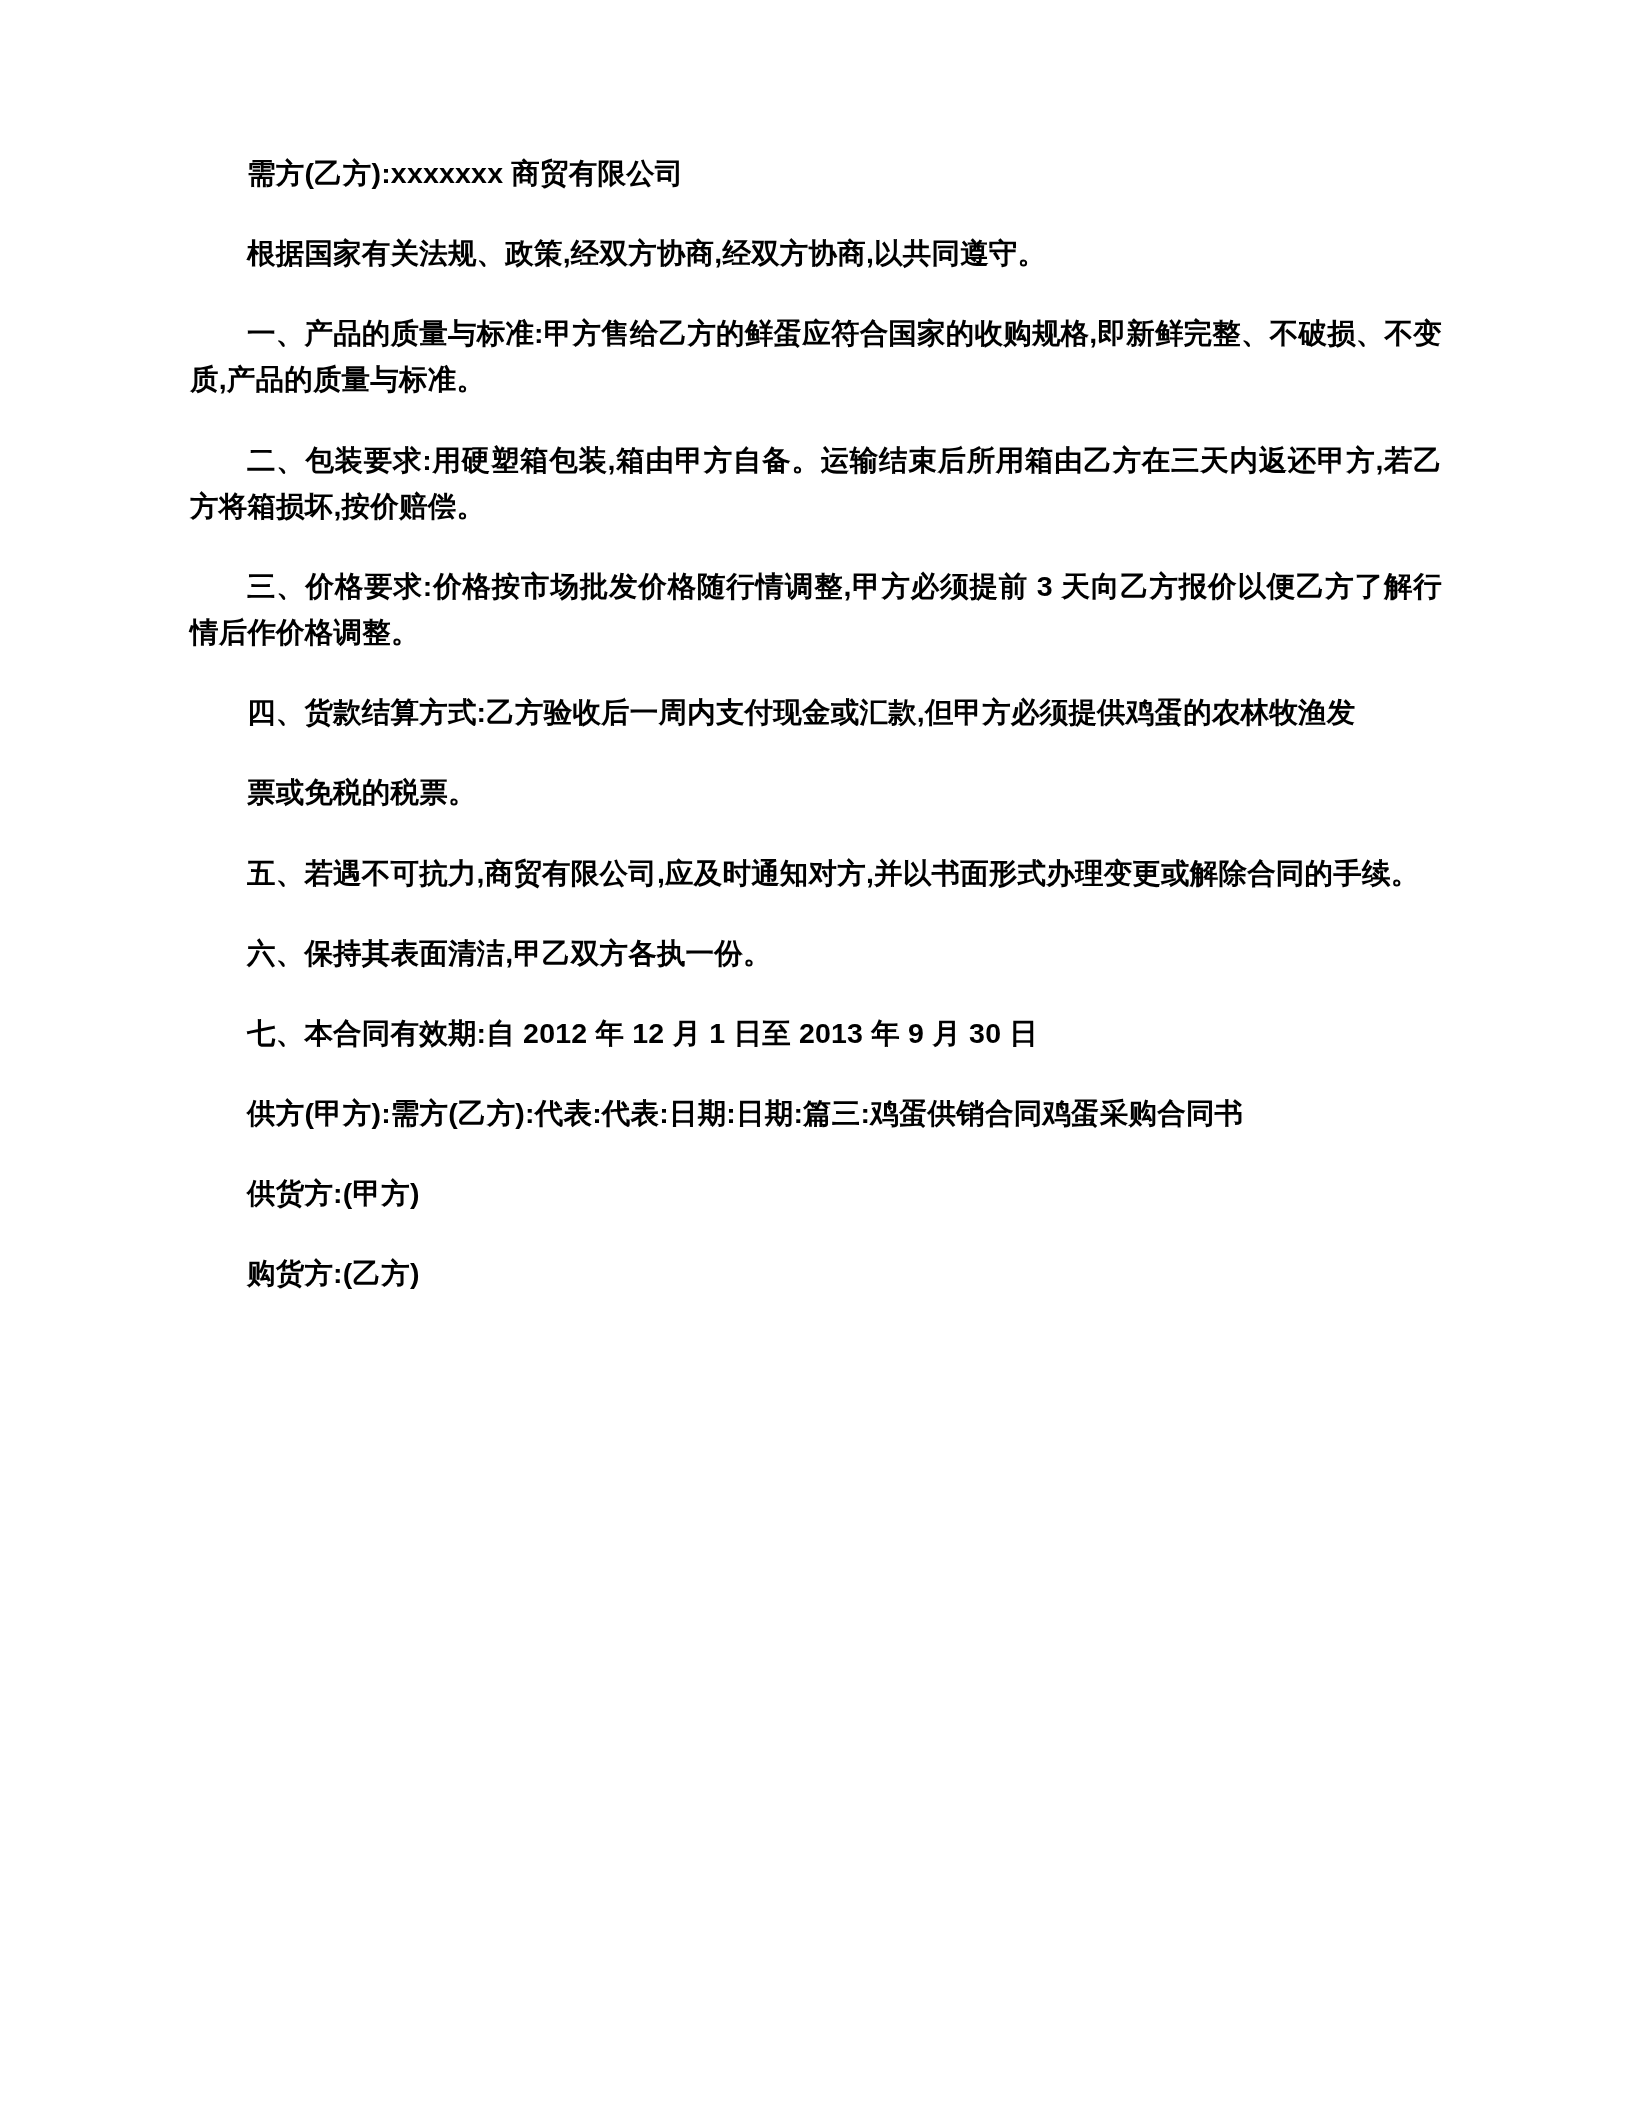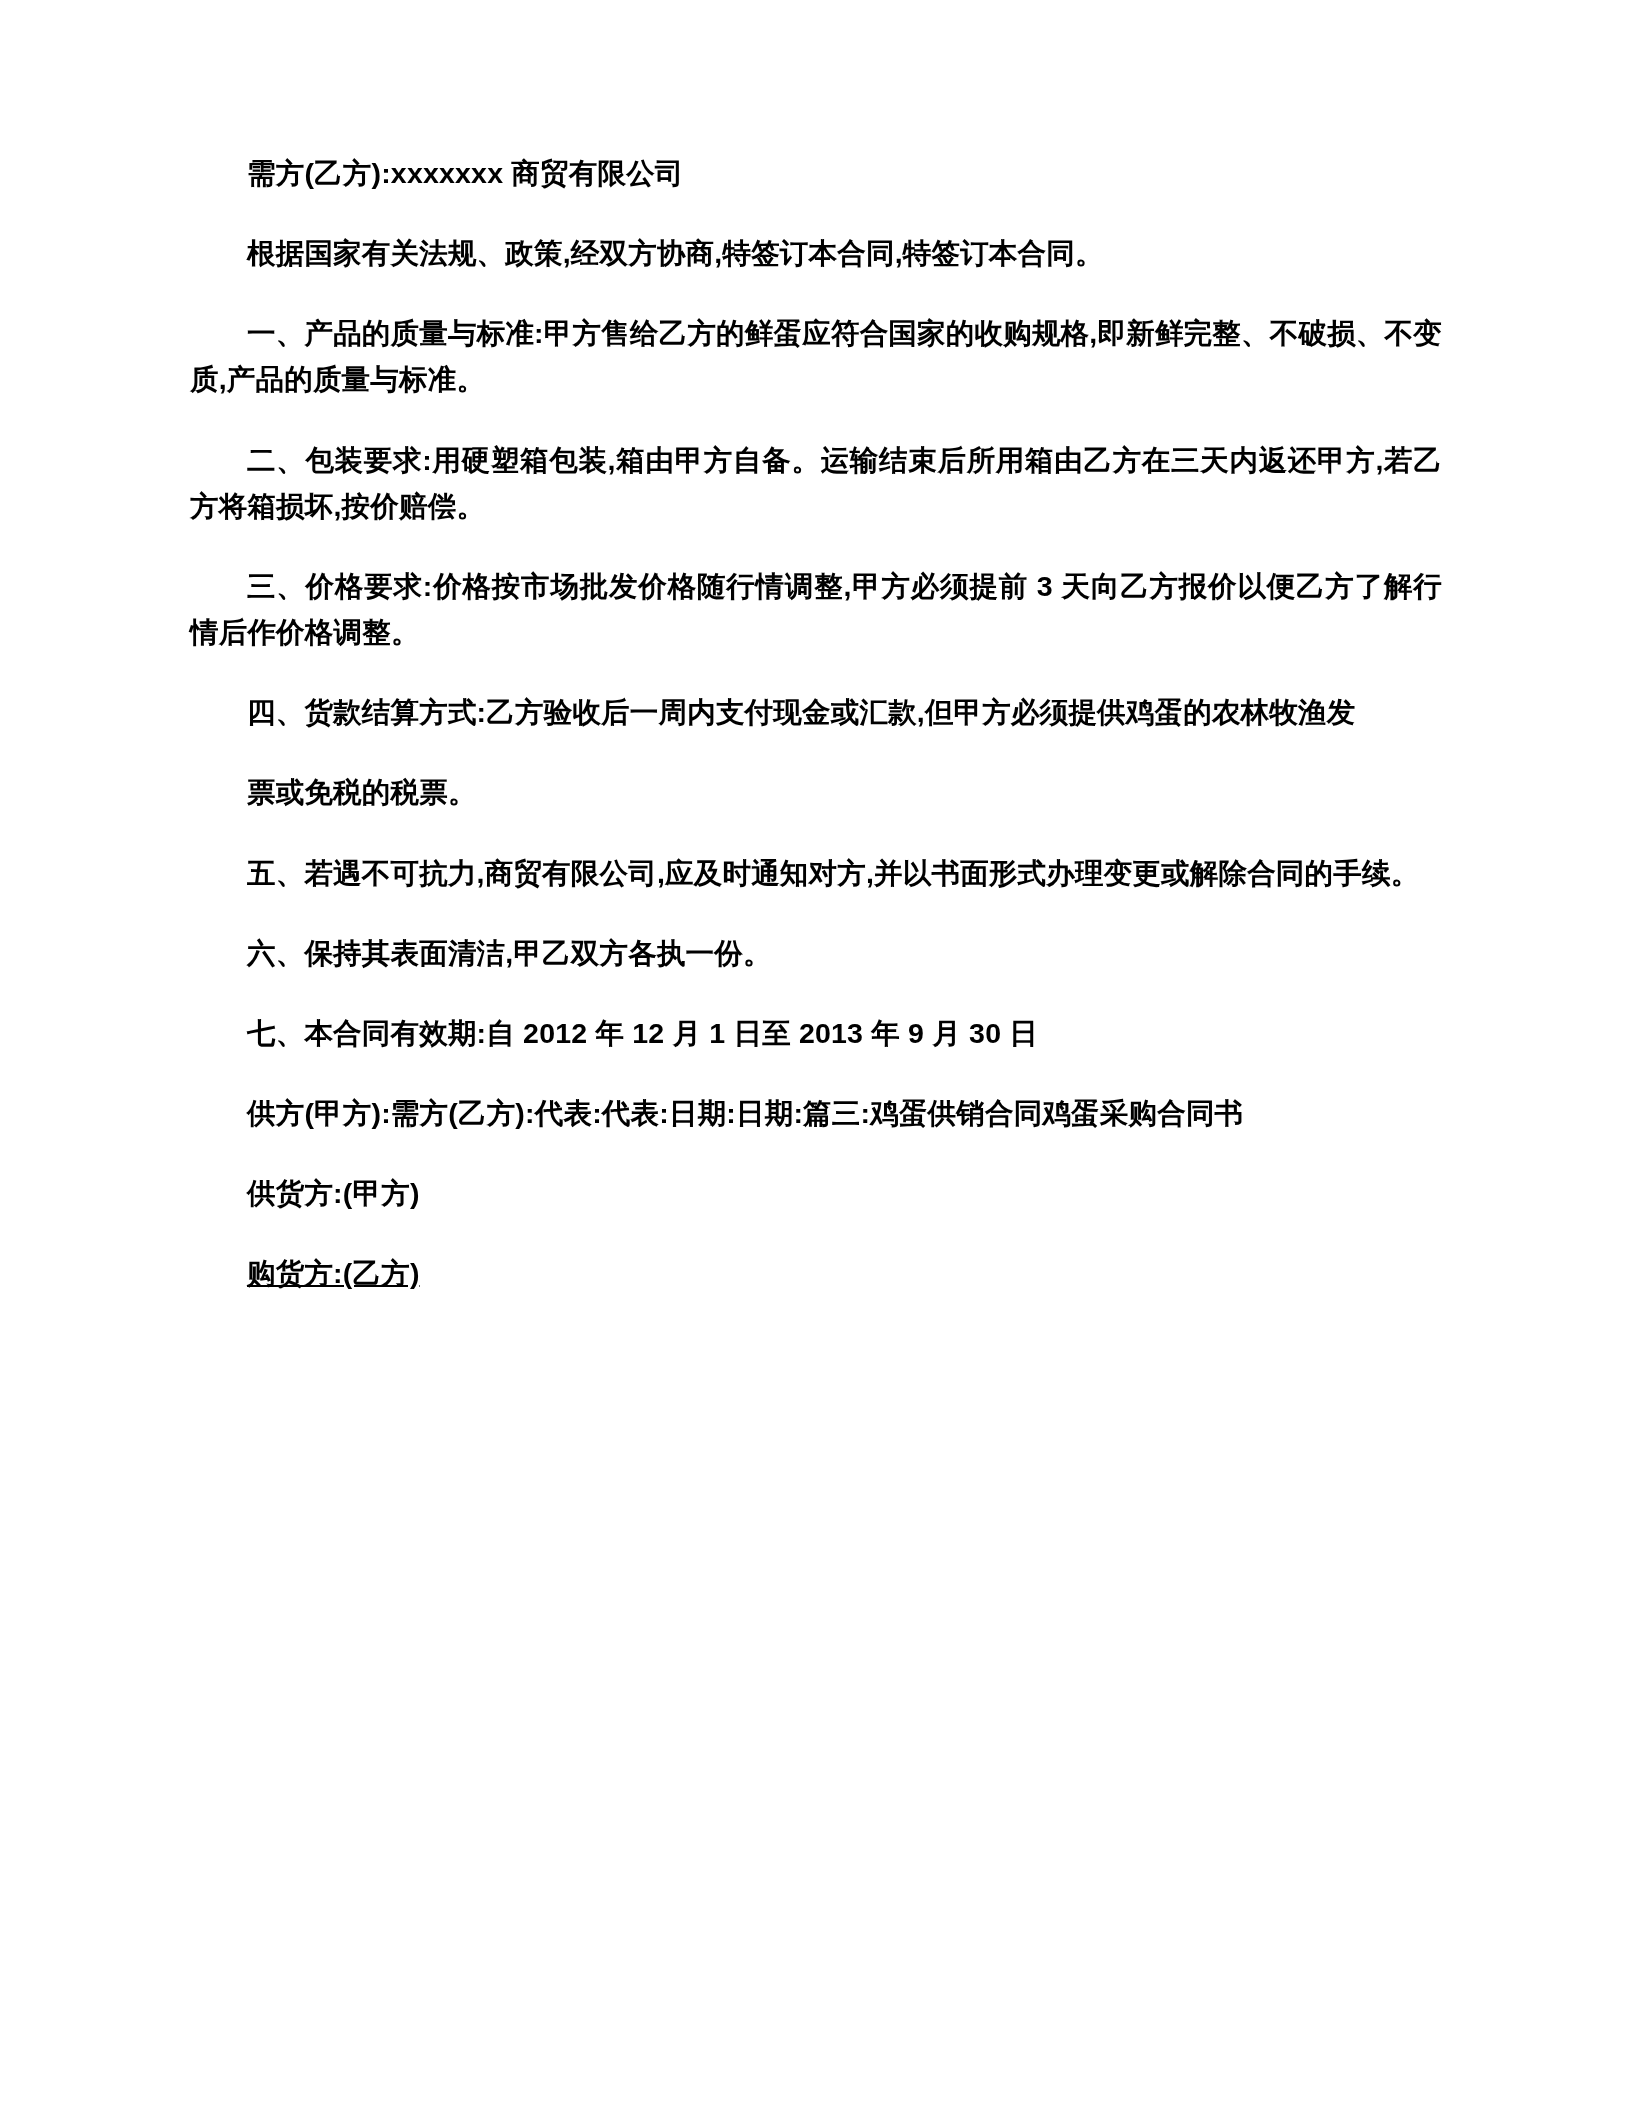--- a/index.html
+++ b/index.html
@@ -29,30 +29,29 @@
     font-weight: 700;
     text-align: justify;
   }
   p.para {
     margin: 0 0 34px 0;
     text-indent: 2em;
     font-weight: 700;
   }
   p.para:last-child {
     margin-bottom: 16px;
-    text-decoration: underline;
   }
 </style>
 </head>
 <body>
 
 <div class="page">
   <div class="doc-body">
     <p class="para">需方(乙方):xxxxxxx 商贸有限公司</p>
-    <p class="para">根据国家有关法规、政策,经双方协商,特签订本合同,特签订本合同。</p>
+    <p class="para">根据国家有关法规、政策,经双方协商,经双方协商,以共同遵守。</p>
     <p class="para">一、产品的质量与标准:甲方售给乙方的鲜蛋应符合国家的收购规格,即新鲜完整、不破损、不变质,产品的质量与标准。</p>
     <p class="para">二、包装要求:用硬塑箱包装,箱由甲方自备。运输结束后所用箱由乙方在三天内返还甲方,若乙方将箱损坏,按价赔偿。</p>
     <p class="para">三、价格要求:价格按市场批发价格随行情调整,甲方必须提前 3 天向乙方报价以便乙方了解行情后作价格调整。</p>
     <p class="para">四、货款结算方式:乙方验收后一周内支付现金或汇款,但甲方必须提供鸡蛋的农林牧渔发</p>
     <p class="para">票或免税的税票。</p>
     <p class="para">五、若遇不可抗力,商贸有限公司,应及时通知对方,并以书面形式办理变更或解除合同的手续。</p>
     <p class="para">六、保持其表面清洁,甲乙双方各执一份。</p>
     <p class="para">七、本合同有效期:自 2012 年 12 月 1 日至 2013 年 9 月 30 日</p>
     <p class="para">供方(甲方):需方(乙方):代表:代表:日期:日期:篇三:鸡蛋供销合同鸡蛋采购合同书</p>
     <p class="para">供货方:(甲方)</p>

